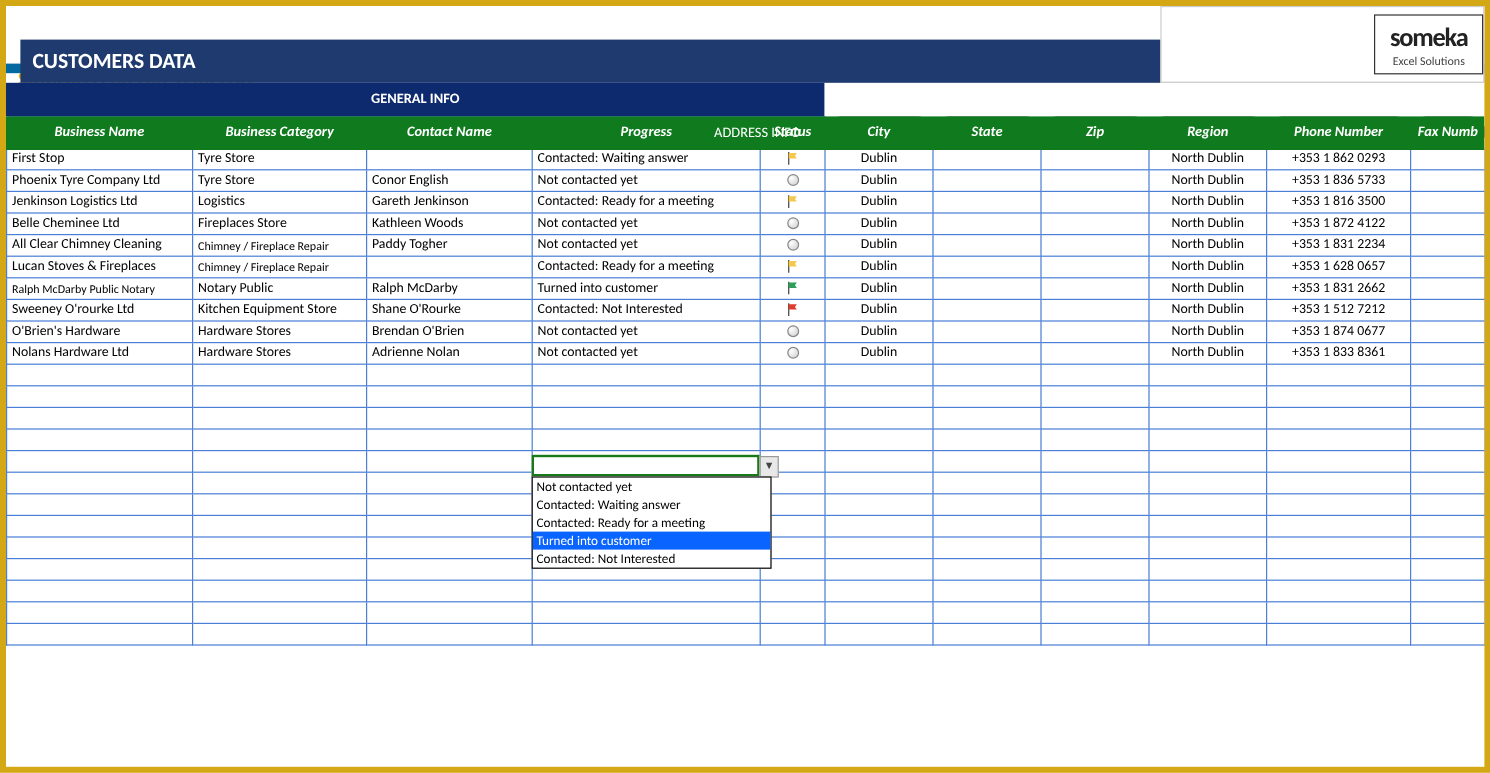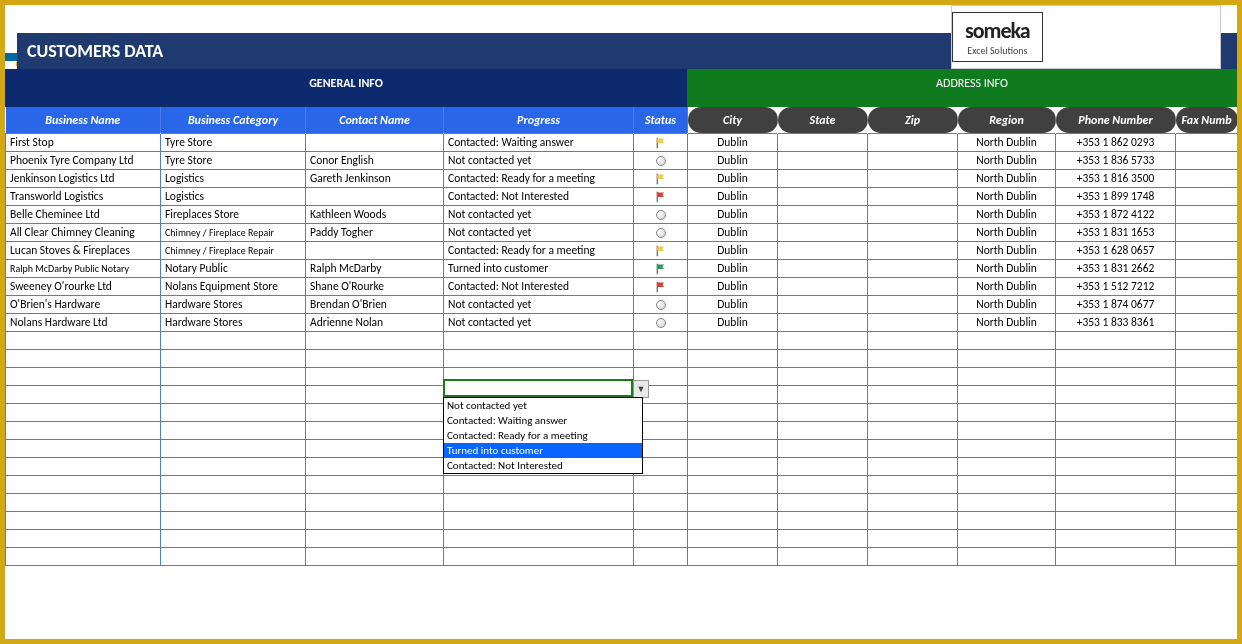--- a/index.html
+++ b/index.html
@@ -47,45 +47,46 @@
   text-decoration: underline;
   font-size: 13px;
   font-weight: normal;
   margin-right: 20px;
 }
 .logo-area {
   background: #fff;
   width: 270px;
   height: 64px;
   position: absolute;
-  right: 16px;
+  right: 0;
   top: 0;
   display: flex;
   align-items: center;
-  justify-content: flex-start;
+  justify-content: flex-end;
   border: 1px solid #ccc;
 }
 .logo-box {
   border: 1px solid #333;
   padding: 4px 12px;
   text-align: center;
 }
 .logo-main {
   font-size: 22px;
   font-weight: bold;
   color: #222;
   letter-spacing: -1px;
 }
 .logo-sub {
   font-size: 10px;
   color: #444;
 }
 .section-headers {
   display: flex;
-  height: 38px;
+  height: 28px;
+  flex-direction: column;
 }
 .section-general {
   background: #0e2a6e;
   color: #fff;
   font-weight: bold;
   font-size: 12px;
   text-align: center;
   line-height: 28px;
   width: 682px;
 }
@@ -282,36 +283,20 @@
             <path d="M3 2h9l-2 3 2 3H3z" fill="#f5c84c"></path>
           </svg></td>
         <td class="center">Dublin</td>
         <td></td>
         <td></td>
         <td class="center">North Dublin</td>
         <td class="center">+353 1 816 3500</td>
         <td></td>
       </tr>
       <tr>
-        <td>Transworld Logistics</td>
-        <td>Logistics</td>
-        <td></td>
-        <td>Contacted: Not Interested</td>
-        <td class="center"><svg class="flag-icon" viewBox="0 0 16 16">
-            <path d="M3 1v14" stroke="#555" stroke-width="1.5"></path>
-            <path d="M3 2h9l-2 3 2 3H3z" fill="#e23b2e"></path>
-          </svg></td>
-        <td class="center">Dublin</td>
-        <td></td>
-        <td></td>
-        <td class="center">North Dublin</td>
-        <td class="center">+353 1 899 1748</td>
-        <td></td>
-      </tr>
-      <tr>
         <td>Belle Cheminee Ltd</td>
         <td>Fireplaces Store</td>
         <td>Kathleen Woods</td>
         <td>Not contacted yet</td>
         <td class="center"><span class="circle-icon"></span></td>
         <td class="center">Dublin</td>
         <td></td>
         <td></td>
         <td class="center">North Dublin</td>
         <td class="center">+353 1 872 4122</td>
@@ -320,21 +305,21 @@
       <tr>
         <td>All Clear Chimney Cleaning</td>
         <td class="small">Chimney / Fireplace Repair</td>
         <td>Paddy Togher</td>
         <td>Not contacted yet</td>
         <td class="center"><span class="circle-icon"></span></td>
         <td class="center">Dublin</td>
         <td></td>
         <td></td>
         <td class="center">North Dublin</td>
-        <td class="center">+353 1 831 1653</td>
+        <td class="center">+353 1 831 2234</td>
         <td></td>
       </tr>
       <tr>
         <td>Lucan Stoves &amp; Fireplaces</td>
         <td class="small">Chimney / Fireplace Repair</td>
         <td></td>
         <td>Contacted: Ready for a meeting</td>
         <td class="center"><svg class="flag-icon" viewBox="0 0 16 16">
             <path d="M3 1v14" stroke="#555" stroke-width="1.5"></path>
             <path d="M3 2h9l-2 3 2 3H3z" fill="#f5c84c"></path>
@@ -357,21 +342,21 @@
           </svg></td>
         <td class="center">Dublin</td>
         <td></td>
         <td></td>
         <td class="center">North Dublin</td>
         <td class="center">+353 1 831 2662</td>
         <td></td>
       </tr>
       <tr>
         <td>Sweeney O'rourke Ltd</td>
-        <td>Nolans Equipment Store</td>
+        <td>Kitchen Equipment Store</td>
         <td>Shane O'Rourke</td>
         <td>Contacted: Not Interested</td>
         <td class="center"><svg class="flag-icon" viewBox="0 0 16 16">
             <path d="M3 1v14" stroke="#555" stroke-width="1.5"></path>
             <path d="M3 2h9l-2 3 2 3H3z" fill="#e23b2e"></path>
           </svg></td>
         <td class="center">Dublin</td>
         <td></td>
         <td></td>
         <td class="center">North Dublin</td>

